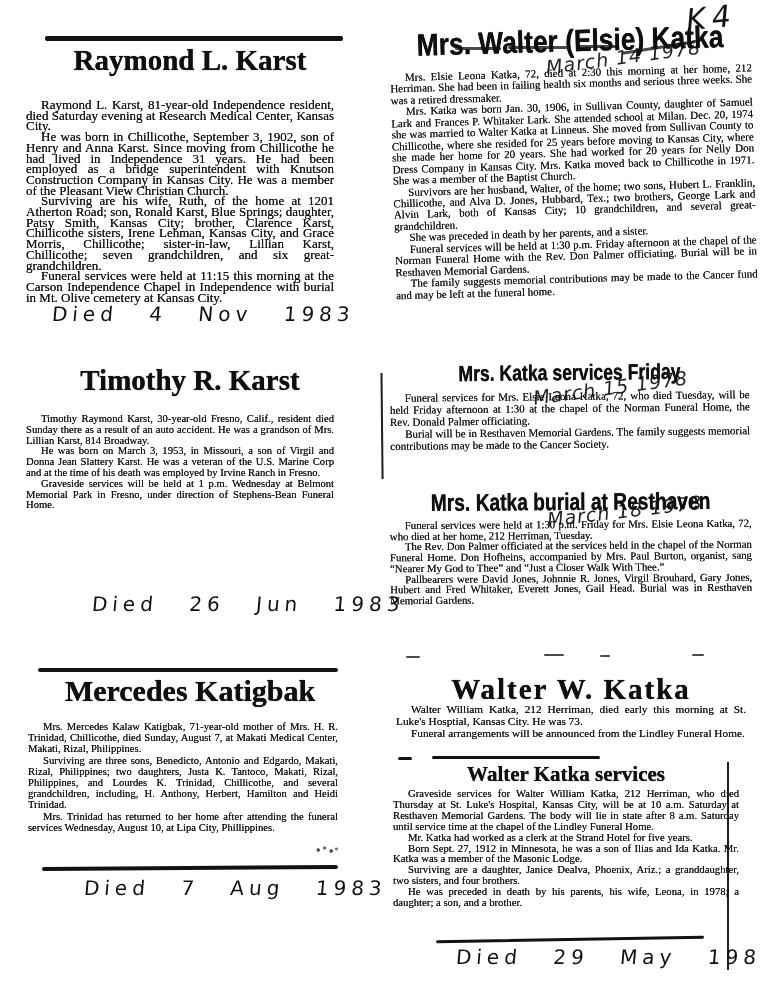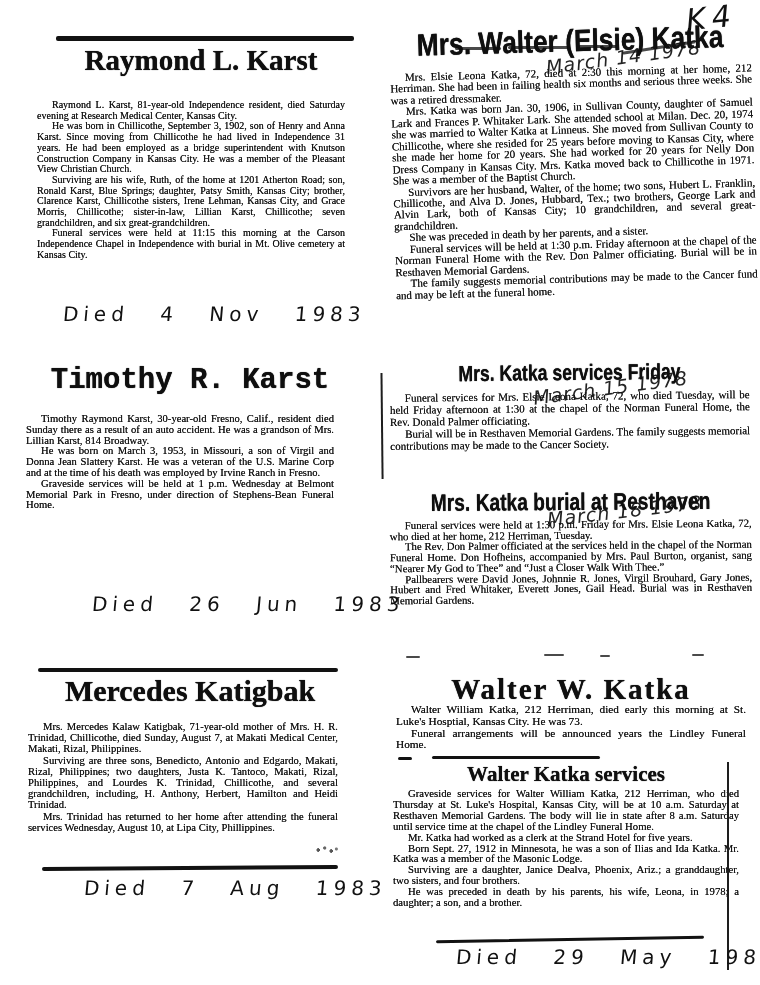--- a/index.html
+++ b/index.html
@@ -41,29 +41,29 @@
   .smudge{
     position:absolute;width:26px;height:10px;
     background:
       radial-gradient(circle at 20% 50%,#555 0 1.5px,transparent 2px),
       radial-gradient(circle at 45% 30%,#666 0 1.2px,transparent 2px),
       radial-gradient(circle at 70% 60%,#555 0 1.5px,transparent 2px),
       radial-gradient(circle at 90% 40%,#777 0 1px,transparent 2px);
   }
 
   
-  #c-raymond{left:31px;top:34px;width:340px;height:330px;}
+  #c-raymond{left:20px;top:34px;width:340px;height:330px;}
   #c-raymond .bodytxt{position:absolute;left:6px;top:66px;width:308px;}
-  #c-raymond .bodytxt p{font-size:10px;line-height:10.7px;}
+  #c-raymond .bodytxt p{font-size:13px;line-height:10.7px;}
   #c-raymond .serifhead{position:absolute;left:0;top:10px;width:100%;font-size:29px;}
   #rule-raymond{left:25px;top:2px;width:298px;height:5px;}
   #hand-raymond{left:32px;top:268px;}
 
   #c-timothy{left:20px;top:358px;width:340px;height:280px;}
-  #c-timothy .serifhead{position:absolute;left:0;top:6px;width:100%;font-size:29px;font-family:Liberation Mono, monospace;}
+  #c-timothy .serifhead{position:absolute;left:0;top:6px;width:100%;font-size:29px;}
   #c-timothy .bodytxt{position:absolute;left:6px;top:56px;width:308px;}
   #c-timothy .bodytxt p{font-size:10.6px;line-height:10.8px;}
   #hand-timothy{left:72px;top:234px;}
 
   #c-mercedes{left:20px;top:664px;width:340px;height:260px;}
   #rule-mercedes-top{left:18px;top:4px;width:300px;height:4px;}
   #rule-mercedes-bot{left:22px;top:202px;width:296px;height:4px;transform:rotate(-.4deg);}
   #c-mercedes .serifhead{position:absolute;left:0;top:10px;width:100%;font-size:30px;}
   #c-mercedes .bodytxt{position:absolute;left:8px;top:57px;width:310px;}
   #c-mercedes .bodytxt p{font-size:10.6px;line-height:11.2px;}
@@ -195,21 +195,21 @@
   </section>
 
   <section class="clip" id="c-walter">
     <div class="dash" id="dash-w-1"></div>
     <div class="dash" id="dash-w-2"></div>
     <div class="dash" id="dash-w-3"></div>
     <div class="dash" id="dash-w-4"></div>
     <h1 class="serifhead">Walter W. Katka</h1>
     <div class="bodytxt">
       <p>Walter William Katka, 212 Herriman, died early this morning at St. Luke's Hosptial, Kansas City. He was 73.</p>
-      <p>Funeral arrangements will be announced years the Lindley Funeral Home.</p>
+      <p>Funeral arrangements will be announced from the Lindley Funeral Home.</p>
     </div>
   </section>
 
   <section class="clip" id="c-wservices">
     <div class="rule" id="rule-wserv-top-a"></div>
     <div class="rule" id="rule-wserv-top-b"></div>
     <h2 class="serifhead">Walter Katka services</h2>
     <div class="bodytxt">
       <p>Graveside services for Walter William Katka, 212 Herriman, who died Thursday at St. Luke's Hospital, Kansas City, will be at 10 a.m. Saturday at Resthaven Memorial Gardens. The body will lie in state after 8 a.m. Saturday until service time at the chapel of the Lindley Funeral Home.</p>
       <p>Mr. Katka had worked as a clerk at the Strand Hotel for five years.</p>

